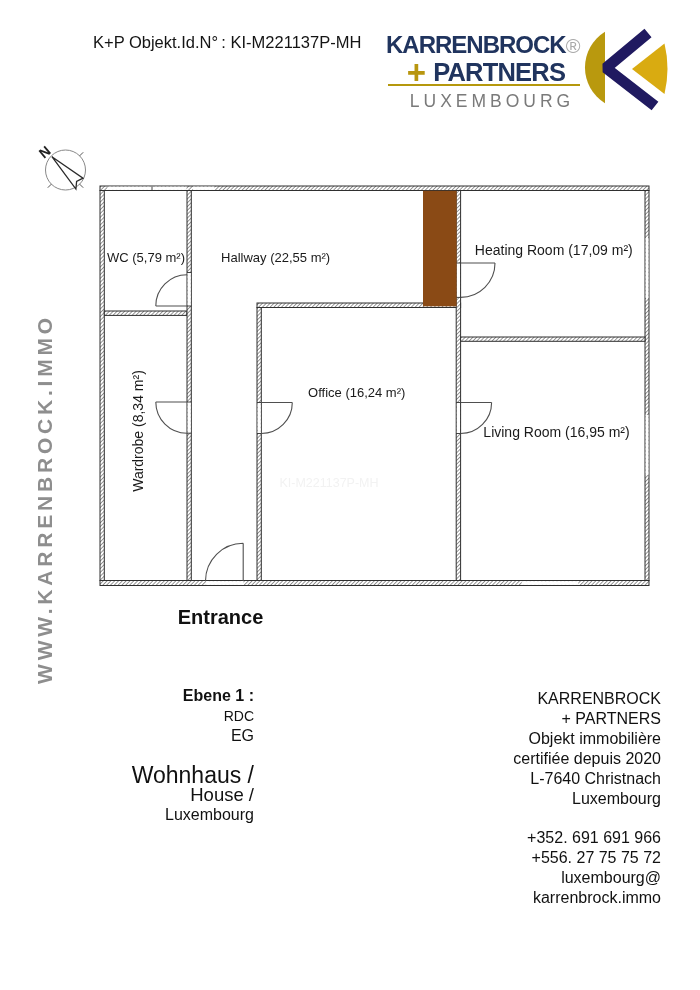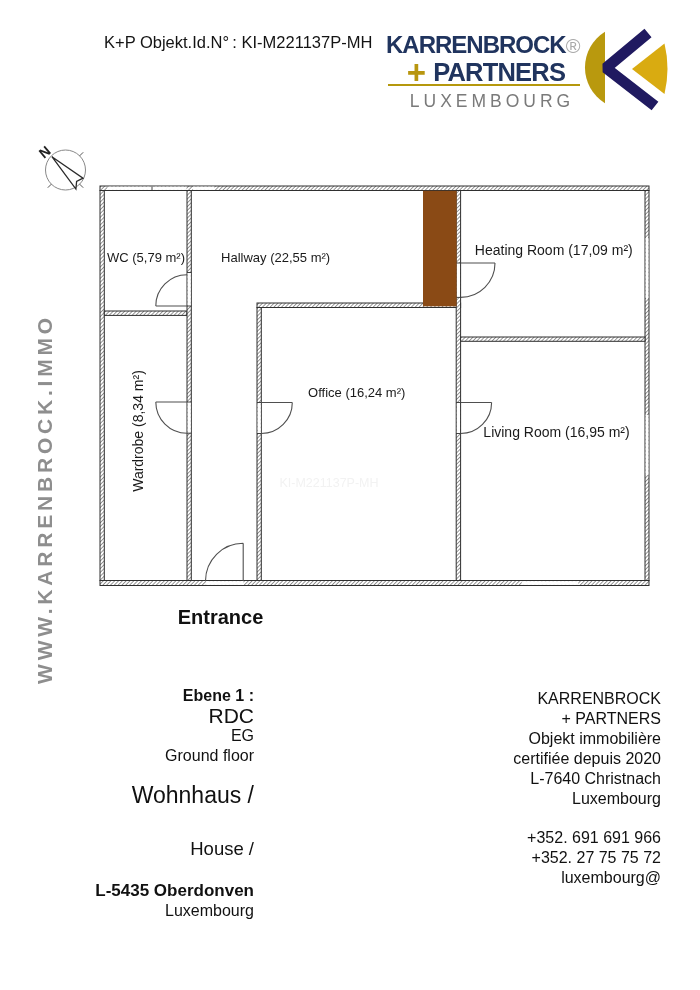--- a/index.html
+++ b/index.html
@@ -2,21 +2,21 @@
 <html><head>
 <meta charset="utf-8">
 <style>
   html,body{margin:0;padding:0;width:700px;height:990px;background:#ffffff;
     font-family:"Liberation Sans",sans-serif;overflow:hidden;}
   .abs{position:absolute;}
 </style>
 </head>
 <body>
 
-<div class="abs" style="left:104px;top:33px;font-size:16.5px;color:#141414;white-space:nowrap;">K+P Objekt.Id.N° : KI-M221137P-MH</div>
+<div class="abs" style="left:93px;top:33px;font-size:16.5px;color:#141414;white-space:nowrap;">K+P Objekt.Id.N° : KI-M221137P-MH</div>
 
 <div>
 
   <div class="abs" style="left:386px;top:32.6px;width:192px;text-align:right;font-size:24px;line-height:24px;font-weight:bold;color:#20345e;letter-spacing:-1px;white-space:nowrap;">KARRENBROCK<span style="color:#a9a9a9;font-weight:normal;font-size:20px;">®</span></div>
 
   <div class="abs" style="left:390px;top:60.4px;width:192px;text-align:center;font-size:25.5px;line-height:25.5px;font-weight:bold;color:#20345e;letter-spacing:-0.8px;white-space:nowrap;"><span style="color:#b8960f;font-size:33px;vertical-align:-3px;letter-spacing:0;">+</span><span style="display:inline-block;width:7px;"></span>PARTNERS</div>
 
   <div class="abs" style="left:388px;top:84px;width:192px;border-top:2px solid #b5980d;"></div>
 
   <div class="abs" style="left:396px;top:93px;width:192px;text-align:center;font-size:17.5px;line-height:17.5px;color:#7a7a7a;letter-spacing:4px;white-space:nowrap;">LUXEMBOURG</div>
@@ -134,49 +134,48 @@
 
   <text transform="translate(142.8,431) rotate(-90)" text-anchor="middle" font-size="14" fill="#1a1a1a">Wardrobe (8,34 m²)</text>
 
   <text x="220.5" y="623.5" text-anchor="middle" font-size="20" font-weight="bold" fill="#111111">Entrance</text>
 </svg>
 
 <div class="abs" style="left:0;top:686px;width:254px;text-align:right;color:#111111;">
 
   <div style="font-size:16px;font-weight:bold;line-height:20px;">Ebene 1 :</div>
 
-  <div style="font-size:21px;line-height:20px;margin-left:12px;">RDC</div>
+  <div style="font-size:14px;line-height:20px;margin-left:12px;">RDC</div>
 
   <div style="font-size:16px;line-height:20px;">EG</div>
 
-  <div style="font-size:16px;line-height:20px;">Ground floor</div>
 
   <div style="font-size:23px;line-height:20px;margin-top:19px;">Wohnhaus /</div>
 
 
-  <div style="font-size:18.5px;line-height:20px;margin-top:34px;">House /</div>
+  <div style="font-size:18.5px;line-height:20px;">House /</div>
 
-  <div style="font-size:17px;font-weight:bold;line-height:20px;margin-top:22px;">L-5435 Oberdonven</div>
 
   <div style="font-size:16px;line-height:20px;">Luxembourg</div>
 </div>
 
 <div class="abs" style="left:407px;top:688.5px;width:254px;text-align:right;color:#111111;font-size:16px;line-height:20px;">
 
   <div>KARRENBROCK</div>
 
   <div>+ PARTNERS</div>
 
   <div>Objekt immobilière</div>
 
   <div>certifiée depuis 2020</div>
 
   <div>L-7640 Christnach</div>
 
   <div>Luxembourg</div>
 
   <div style="margin-top:19.5px;">+352. 691 691 966</div>
 
-  <div>+352. 27 75 75 72</div>
+  <div>+556. 27 75 75 72</div>
 
   <div>luxembourg@</div>
 
+  <div>karrenbrock.immo</div>
 </div>
 
 </body></html>

